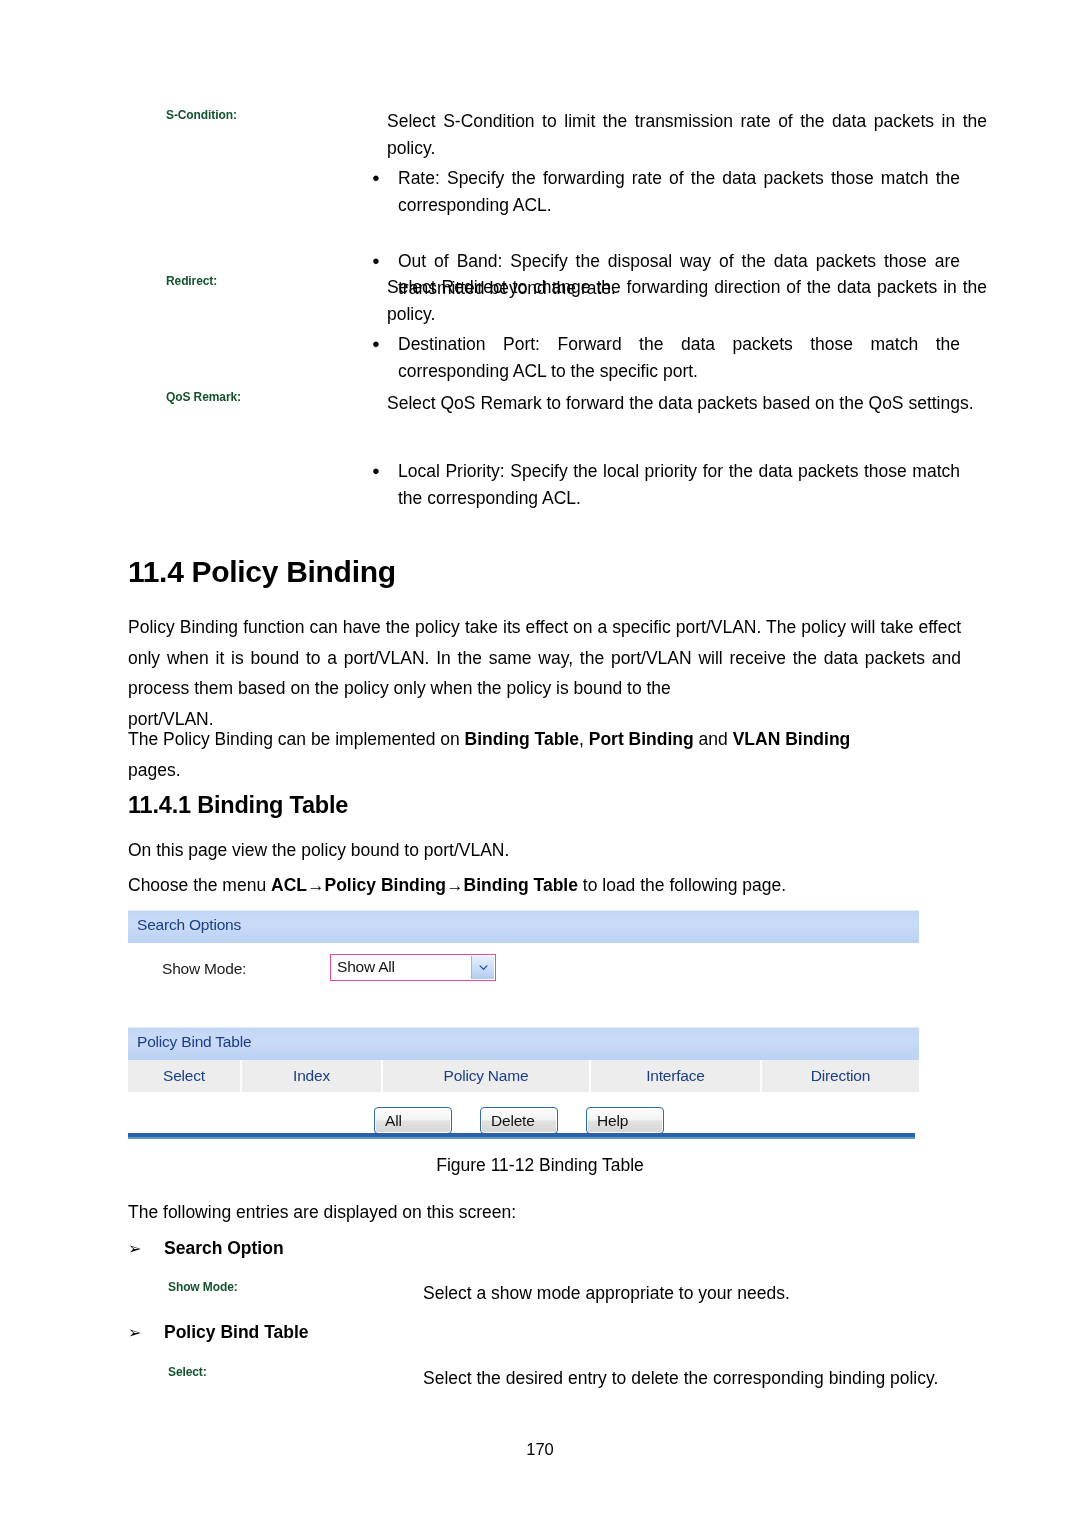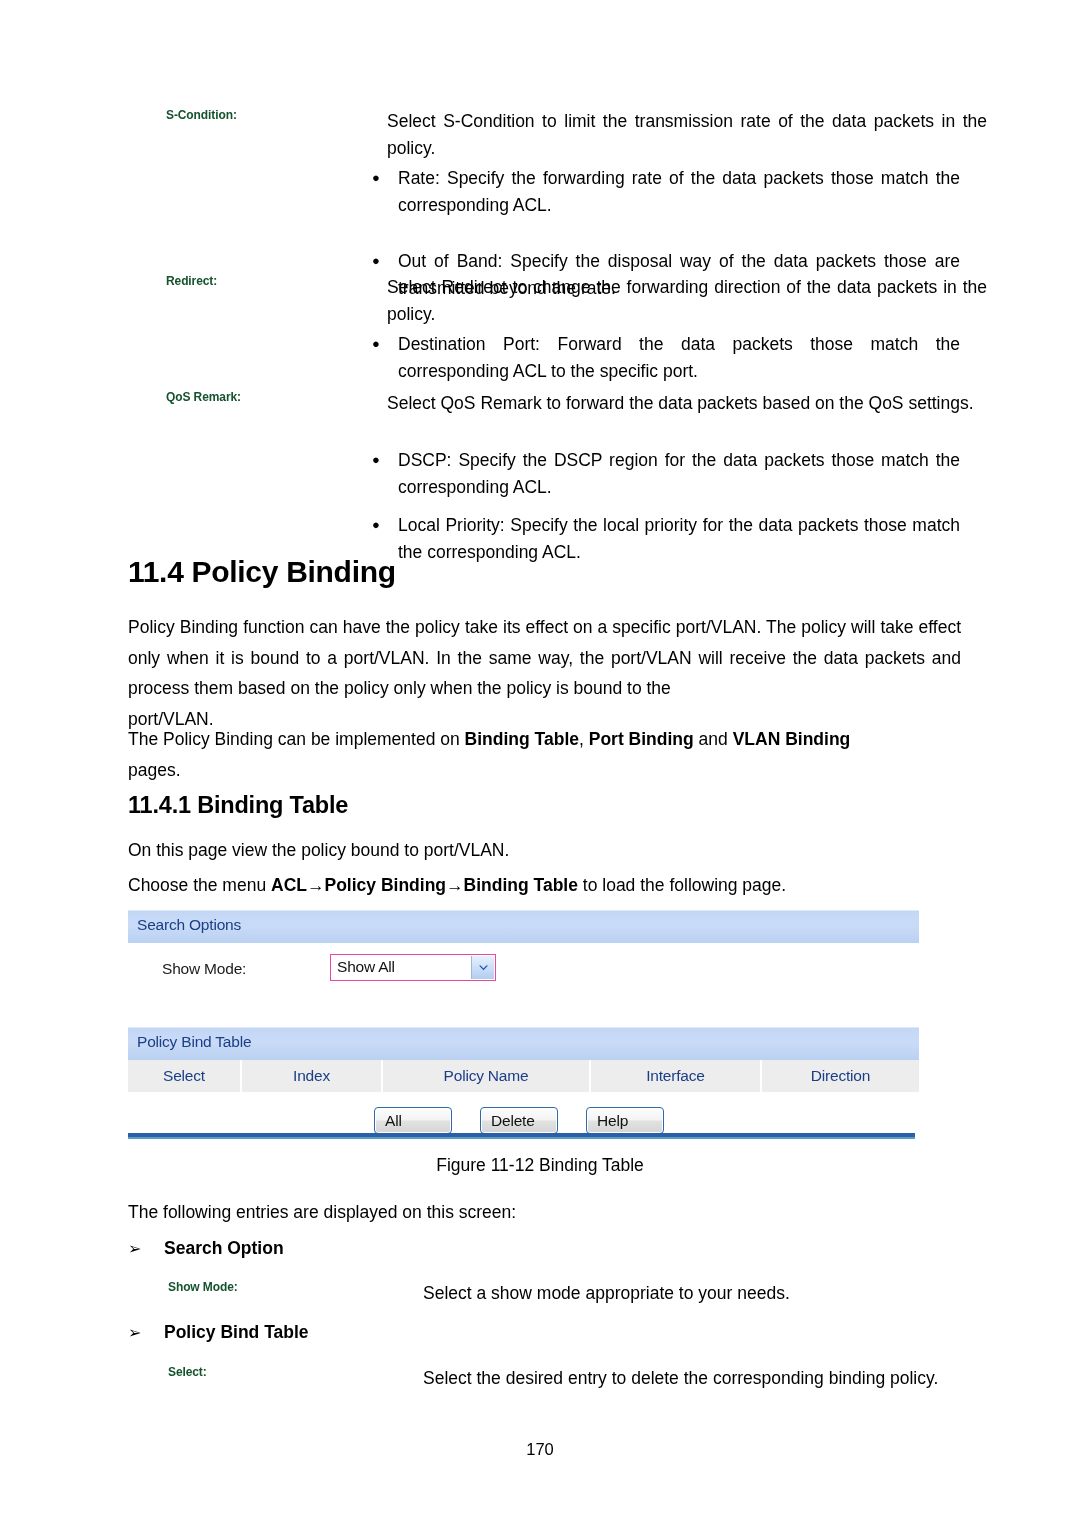--- a/index.html
+++ b/index.html
@@ -290,21 +290,20 @@
   </div>
   <div class="bullets" style="left:360px; top:331px;">
     <div class="bullet-item">Destination Port: Forward the data packets those match the corresponding ACL to the specific port.</div>
   </div>
 
   <div class="defrow" style="top:390px;">
     <div class="term indent0">QoS Remark:</div>
     <div class="body" style="top:0px;">Select QoS Remark to forward the data packets based on the QoS settings.</div>
   </div>
   <div class="bullets" style="left:360px; top:447px;">
-    <div class="bullet-item">DSCP: Specify the DSCP region for the data packets those match the corresponding ACL.</div>
     <div class="bullet-item" style="margin-top:11px;">Local Priority: Specify the local priority for the data packets those match the corresponding ACL.</div>
   </div>
 
   <h1 class="sec" style="top:555px;">11.4 Policy Binding</h1>
 
   <p class="para" style="top:612px;"><span>Policy Binding function can have the policy take its effect on a specific port/VLAN. The policy will take effect only when it is bound to a port/VLAN. In the same way, the port/VLAN will receive the data packets and process them based on the policy only when the policy is bound to the</span><span class="lastline">port/VLAN.</span></p>
 
   <p class="para" style="top:724px;"><span>The Policy Binding can be implemented on </span><b>Binding Table</b><span>, </span><b>Port Binding</b><span> and </span><b>VLAN Binding</b><span class="lastline">pages.</span></p>
 
   <h2 class="subsec" style="top:792px;">11.4.1  Binding Table</h2>

